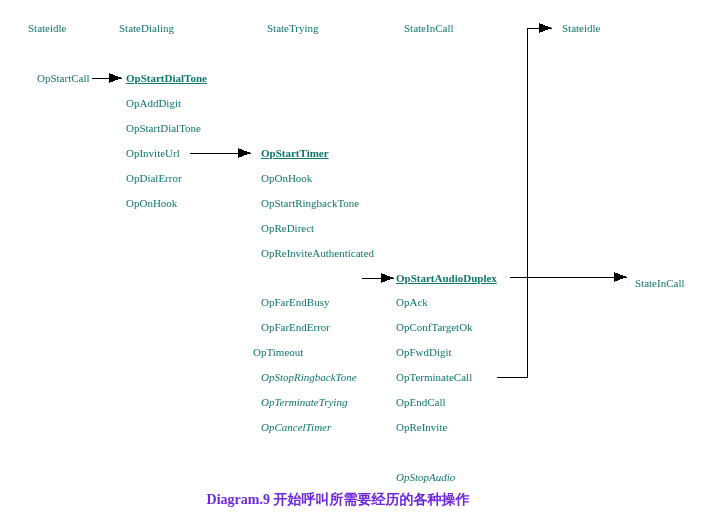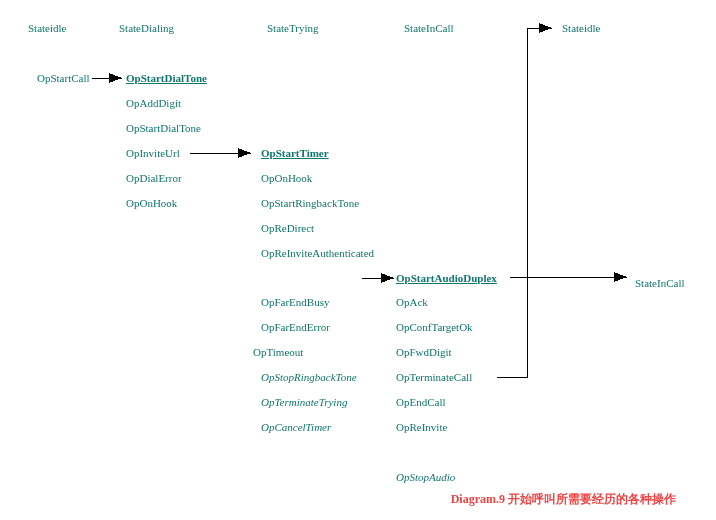--- a/index.html
+++ b/index.html
@@ -23,25 +23,25 @@
     white-space: nowrap;
     color: #0f766e;
   }
   .bu { font-weight: bold; text-decoration: underline; }
   .it { font-style: italic; }
   .caption {
     position: absolute;
     left: 0;
     top: 491px;
     width: 676px;
-    text-align: right;
-    font-size: 12px;
+    text-align: center;
+    font-size: 14px;
     font-weight: bold;
     line-height: 17px;
-    color: #ef4444;
+    color: #6d28d9;
   }
 </style>
 </head>
 <body>
 
 <div class="canvas">
 
   <svg class="layer" width="716" height="520" viewBox="0 0 716 520" shape-rendering="crispEdges">
     <defs>
       <marker id="arrowhead" viewBox="0 0 13 10" markerUnits="userSpaceOnUse" markerWidth="13" markerHeight="10" refX="13" refY="5" orient="auto">

